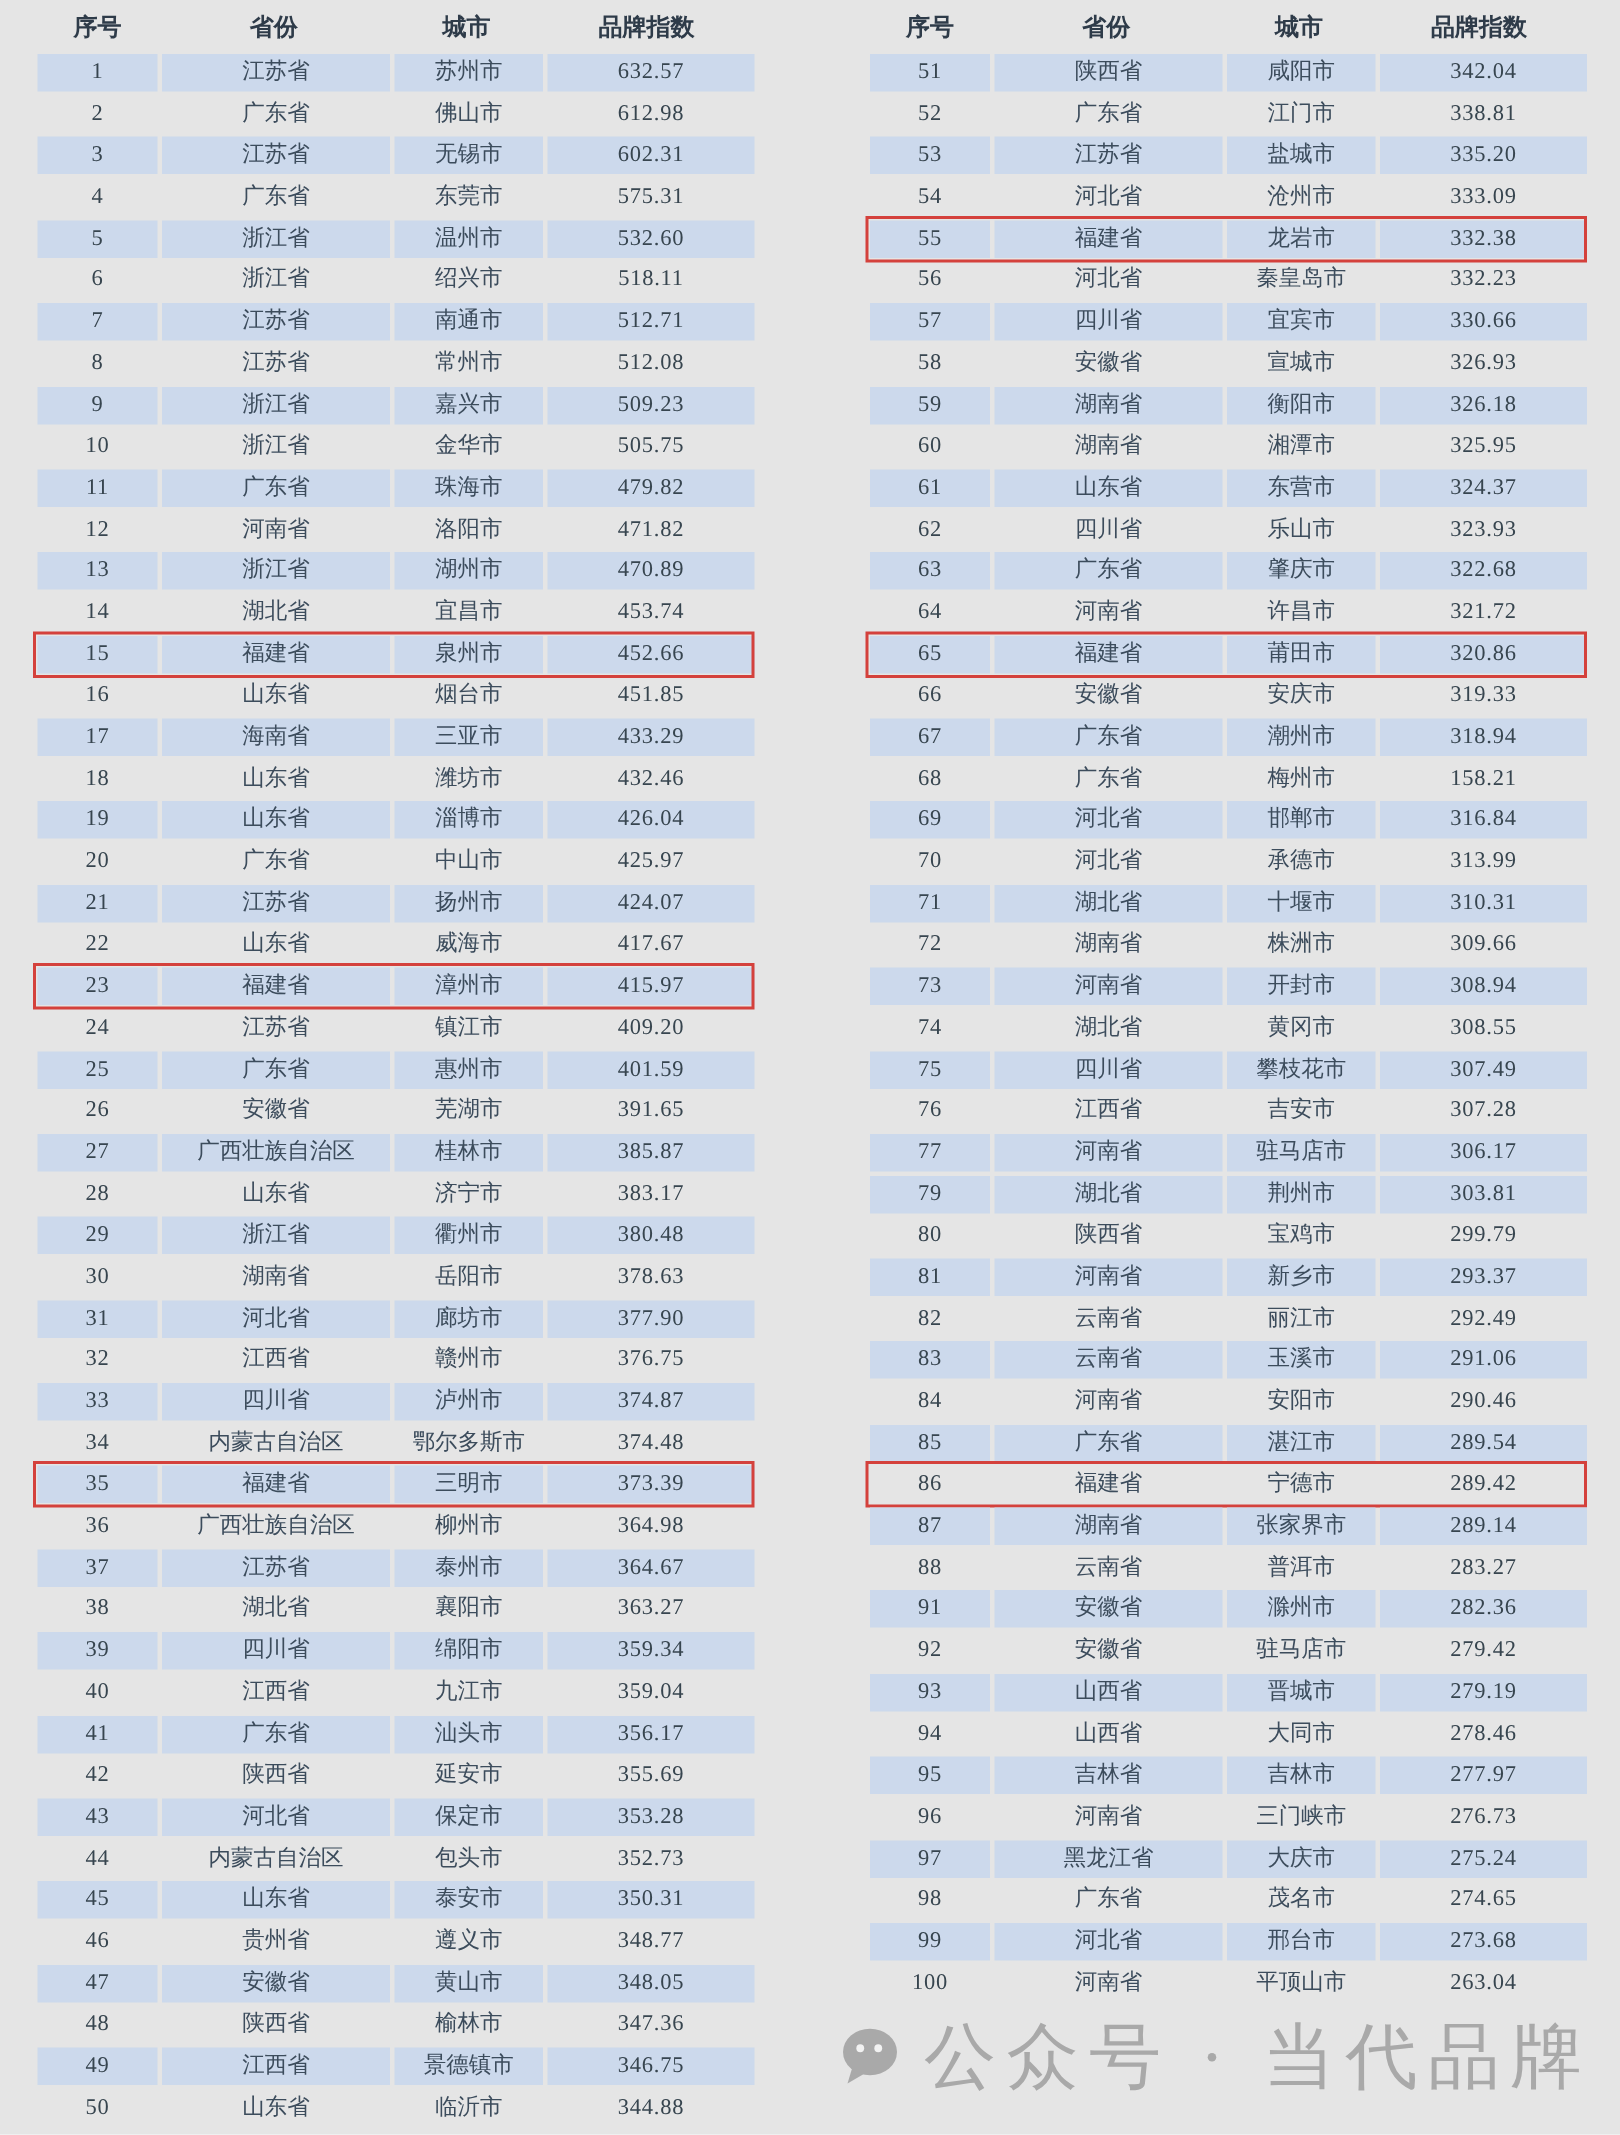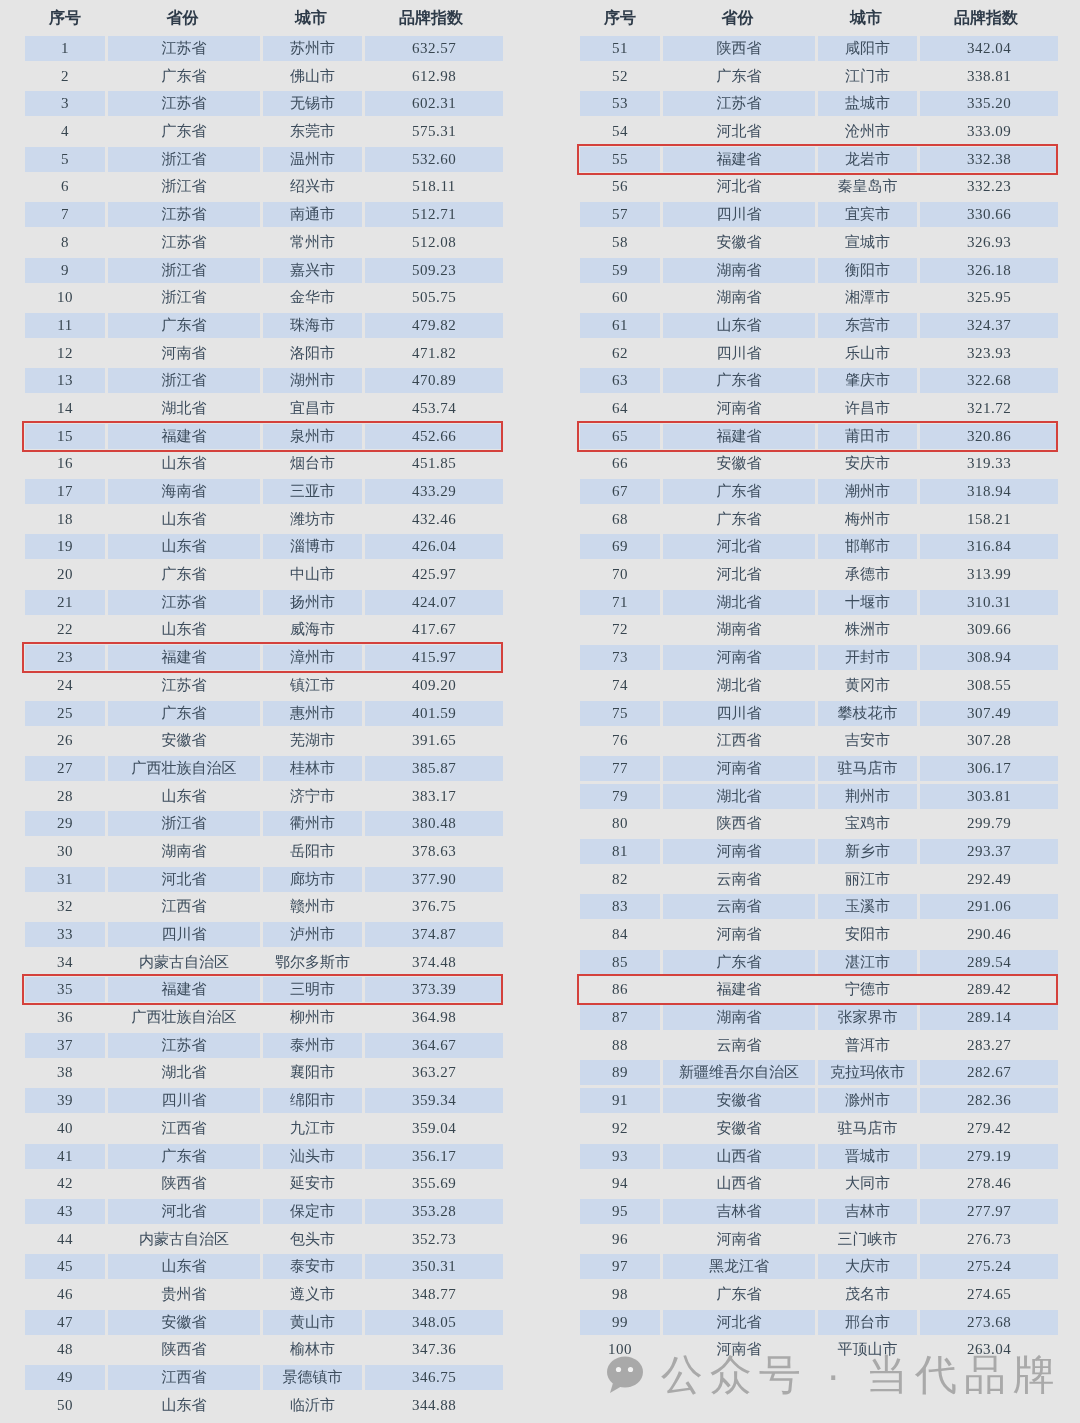--- a/index.html
+++ b/index.html
@@ -65,22 +65,22 @@
     position: absolute;
     right: 18px;
     bottom: 20px;
     display: flex;
     align-items: center;
     opacity: 0.5;
     pointer-events: none;
   }
   .watermark .wm-icon { margin-right: 14px; }
   .watermark .wm-text {
-    font-family: Liberation Sans, sans-serif;
-    font-size: 42px;
+    font-family: Liberation Serif, serif;
+    font-size: 48px;
     color: #6f6f6f;
     letter-spacing: 7px;
     white-space: nowrap;
   }
 </style>
 </head>
 <body>
 
 <div class="page">
 
@@ -617,26 +617,20 @@
           <div class="cell num">87</div>
           <div class="cell">湖南省</div>
           <div class="cell">张家界市</div>
           <div class="cell num">289.14</div>
         </div>
         <div class="table-row">
           <div class="cell num">88</div>
           <div class="cell">云南省</div>
           <div class="cell">普洱市</div>
           <div class="cell num">283.27</div>
-        </div>
-        <div class="table-row stripe">
-          <div class="cell num">89</div>
-          <div class="cell">新疆维吾尔自治区</div>
-          <div class="cell">克拉玛依市</div>
-          <div class="cell num">282.67</div>
         </div>
         <div class="table-row stripe">
           <div class="cell num">91</div>
           <div class="cell">安徽省</div>
           <div class="cell">滁州市</div>
           <div class="cell num">282.36</div>
         </div>
         <div class="table-row">
           <div class="cell num">92</div>
           <div class="cell">安徽省</div>

